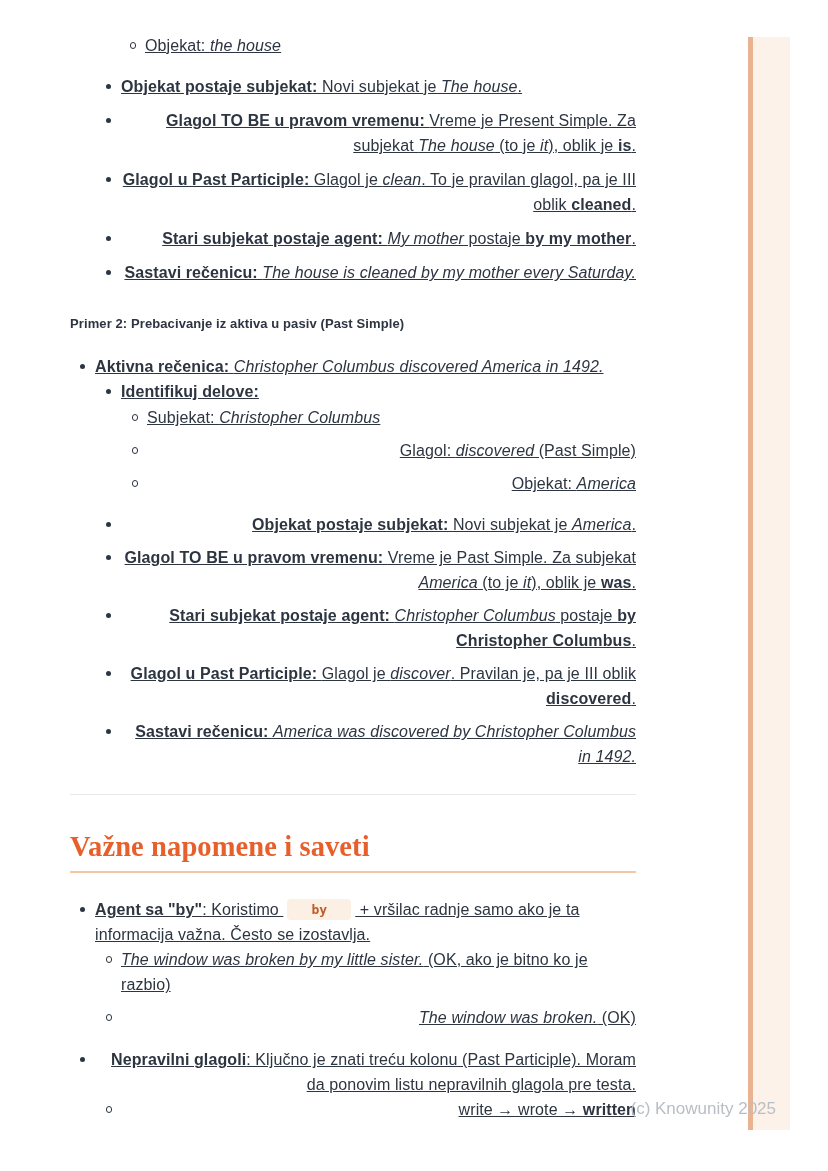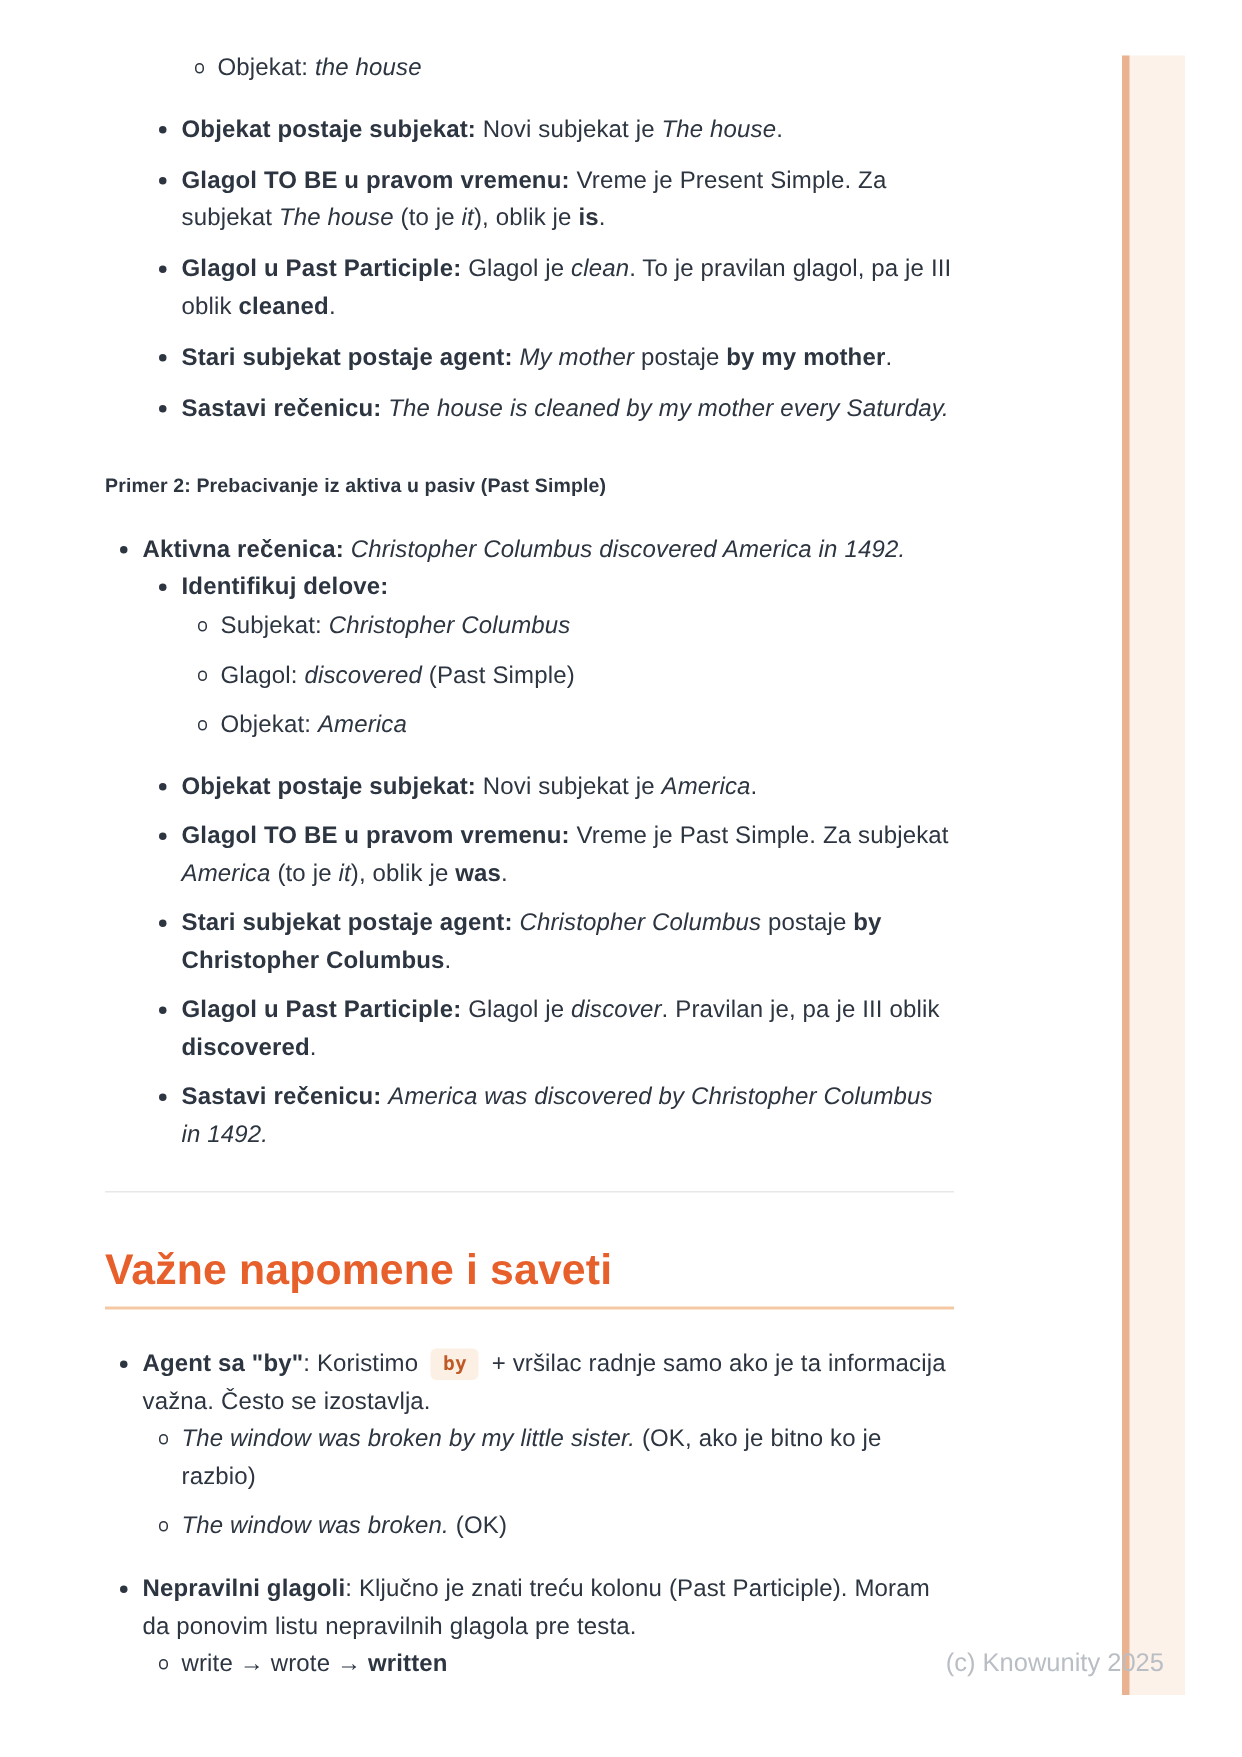--- a/index.html
+++ b/index.html
@@ -25,45 +25,45 @@
     font-size:16px;line-height:25px;letter-spacing:0.1px;
   }
   
   .ul{list-style:none;margin:0;padding:0 0 0 25px;}
   .ul.root.lv2{padding-left:51px;}
   .ul.root.lv3{padding-left:75px;}
   .ul.nested{padding-left:26px;margin:0 0 8px;}
   .ul.nested.lv3{margin-top:1px;}
   .ul.root + .ul.root{margin-top:16px;}
   .ul > li{position:relative;margin:0;padding-bottom:0.02px;}
-  .ul > li + li{margin-top:9px;}
+  .ul > li + li{margin-top:9px;text-align:right;}
   .ul.nested > li + li{margin-top:8px;}
   .ul > li::before{
     content:"";position:absolute;left:-15px;top:10px;width:5px;height:5px;
     border-radius:50%;background:var(--ink);
   }
   .ul.circle > li::before{
     background:transparent;border:1.4px solid var(--ink);
     width:4.6px;height:4.6px;top:9.2px;left:-15.5px;
   }
-  .li-text{display:block;}
+  .li-text{display:block;text-decoration:underline;}
   
   .h4{font-weight:700;font-size:13px;line-height:25px;margin:26px 0 18px;}
   .h2{
     color:var(--accent);font-weight:700;font-size:28.5px;line-height:30px;
-    margin:37px 0 24px;padding-bottom:9px;border-bottom:2px solid var(--accent-soft);
+    margin:37px 0 24px;padding-bottom:9px;border-bottom:2px solid var(--accent-soft);font-family:Liberation Serif, serif;
   }
   .hr{border:none;border-top:1px solid var(--divider);height:0;margin:17px 0 0;}
   
   .b{font-weight:700;}
   .it{font-style:italic;}
   .code{
     font-family:"DejaVu Sans Mono","Liberation Mono",monospace;font-weight:700;
     font-size:13px;line-height:17px;color:var(--code-text);background:var(--code-bg);
-    border-radius:4px;padding:2px 8px;margin:0 4px;display:inline-block;vertical-align:1px;
+    border-radius:4px;padding:2px 24px;margin:0 4px;display:inline-block;vertical-align:1px;
   }
 </style>
 </head>
 <body>
 
 <div>
   <div class="content">
       <ul class="ul root lv3 circle">
         <li>
           <div class="li-text"><span>Objekat: </span><span class="it">the house</span></div>

